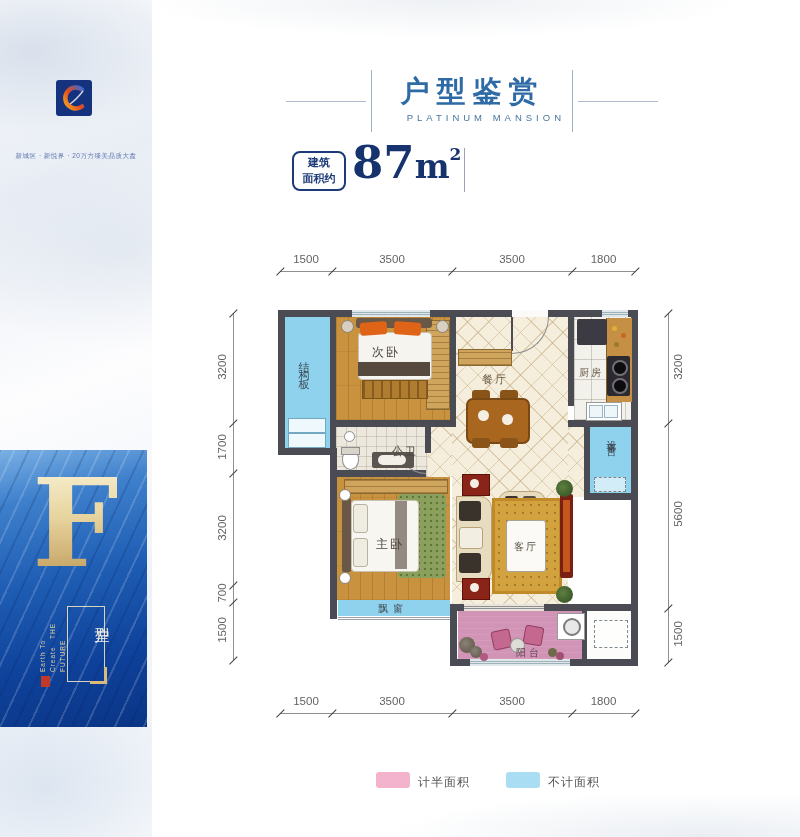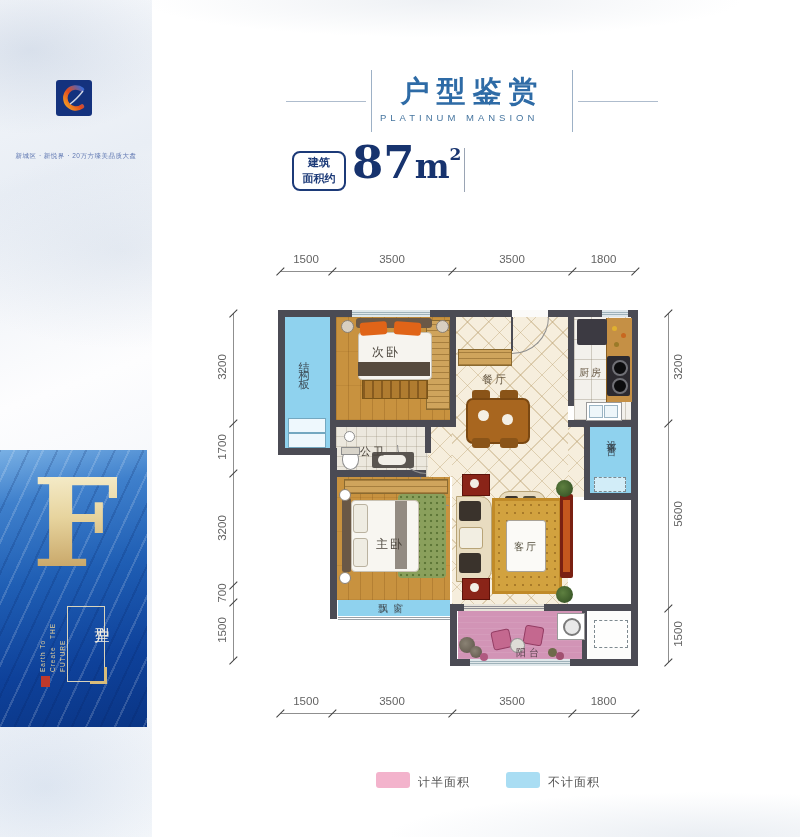--- a/index.html
+++ b/index.html
@@ -23,21 +23,21 @@
     background:repeating-linear-gradient(115deg, rgba(255,255,255,.16) 0 2px, rgba(255,255,255,0) 2px 13px, rgba(5,30,90,.18) 13px 15px, rgba(255,255,255,0) 15px 26px);}
   .bigF{position:absolute;left:32px;top:462px;font-family:"DejaVu Serif",serif;font-size:122px;line-height:1;font-weight:bold;
     background:linear-gradient(178deg,#f5ecca 10%,#e7d49e 45%,#c5a263 90%);-webkit-background-clip:text;background-clip:text;color:transparent;}
   .htBox{position:absolute;left:67px;top:606px;width:36px;height:74px;border:1px solid rgba(238,226,190,.9);}
   .htText{position:absolute;left:0;top:8px;width:36px;text-align:center;color:#f4efe2;font-size:15px;letter-spacing:0;line-height:1.6;writing-mode:vertical-rl;margin-left:10px;}
   .htCorner{position:absolute;right:-3px;bottom:-3px;width:14px;height:14px;border-right:3px solid #d9bc7a;border-bottom:3px solid #d9bc7a;}
   .enVert{position:absolute;left:38px;top:608px;height:64px;color:#e3cf9a;font-size:6.5px;letter-spacing:1px;writing-mode:vertical-rl;transform:rotate(180deg);line-height:1.5;}
   .seal{position:absolute;left:41px;top:676px;width:9px;height:11px;background:#c0392b;}
   
   .hTitle{position:absolute;left:380px;top:72px;width:185px;text-align:center;font-size:29px;font-weight:bold;letter-spacing:7px;color:#2e6ba6;}
-  .hSub{position:absolute;left:380px;top:112px;width:185px;text-align:left;font-size:9.5px;letter-spacing:4px;color:#46759f;}
+  .hSub{position:absolute;left:380px;top:112px;width:185px;text-align:right;font-size:9.5px;letter-spacing:4px;color:#46759f;}
   .hLineL{position:absolute;left:286px;top:101px;width:80px;height:1px;background:#aebccd;}
   .hLineR{position:absolute;left:578px;top:101px;width:80px;height:1px;background:#aebccd;}
   .hBarL{position:absolute;left:371px;top:70px;width:1px;height:62px;background:#9db1c6;}
   .hBarR{position:absolute;left:572px;top:70px;width:1px;height:62px;background:#9db1c6;}
   
   .badge{position:absolute;left:292px;top:151px;width:50px;height:34px;border:2px solid #1c3a78;border-radius:8px;
     color:#1c3a78;font-size:11px;font-weight:bold;text-align:center;line-height:1.45;padding-top:2px;}
   .areaNum{position:absolute;left:352px;top:140px;color:#17336e;font-family:"DejaVu Serif",serif;font-weight:bold;font-size:45px;line-height:1;}
   .areaUnit{font-size:33px;}
   .areaSup{font-size:17px;vertical-align:18px;}
@@ -239,21 +239,21 @@
   <div class="abs" style="left:480px;top:653px;width:8px;height:8px;background:#b05a80;border-radius:50%;"></div>
   <div class="abs" style="left:548px;top:648px;width:9px;height:9px;background:#6e6a4a;border-radius:50%;"></div>
   <div class="abs" style="left:556px;top:652px;width:8px;height:8px;background:#a05070;border-radius:50%;"></div>
   <div class="acdash" style="left:594px;top:620px;width:32px;height:26px;"></div>
 
   <div class="vlabel" style="left:296px;top:352px;letter-spacing:9px;font-size:11px;">结构板</div>
   <div class="rlabel" style="left:372px;top:344px;font-size:12px;">次卧</div>
   <div class="rlabel" style="left:482px;top:372px;color:#6b5d48;">餐厅</div>
   <div class="rlabel" style="left:579px;top:366px;color:#6b5d48;font-size:10px;">厨房</div>
   <div class="vlabel" style="left:604px;top:432px;letter-spacing:2px;">设备平台</div>
-  <div class="rlabel" style="left:360px;top:444px;">公卫</div>
+  <div class="rlabel" style="left:360px;top:444px;padding-left:32px;">公卫</div>
   <div class="rlabel" style="left:376px;top:536px;font-size:12px;">主卧</div>
   <div class="rlabel" style="left:514px;top:540px;font-size:10px;color:#55503f;">客厅</div>
   <div class="rlabel" style="left:378px;top:602px;font-size:10px;color:#44525a;letter-spacing:5px;">飘窗</div>
   <div class="rlabel" style="left:516px;top:646px;font-size:10px;color:#5c4450;letter-spacing:3px;">阳台</div>
 
   <div class="dline" style="left:280px;top:271px;width:355px;height:1px;"></div>
   <div class="tick" style="left:275px;top:271px;"></div>
   <div class="tick" style="left:327px;top:271px;"></div>
   <div class="tick" style="left:447px;top:271px;"></div>
   <div class="tick" style="left:567px;top:271px;"></div>

